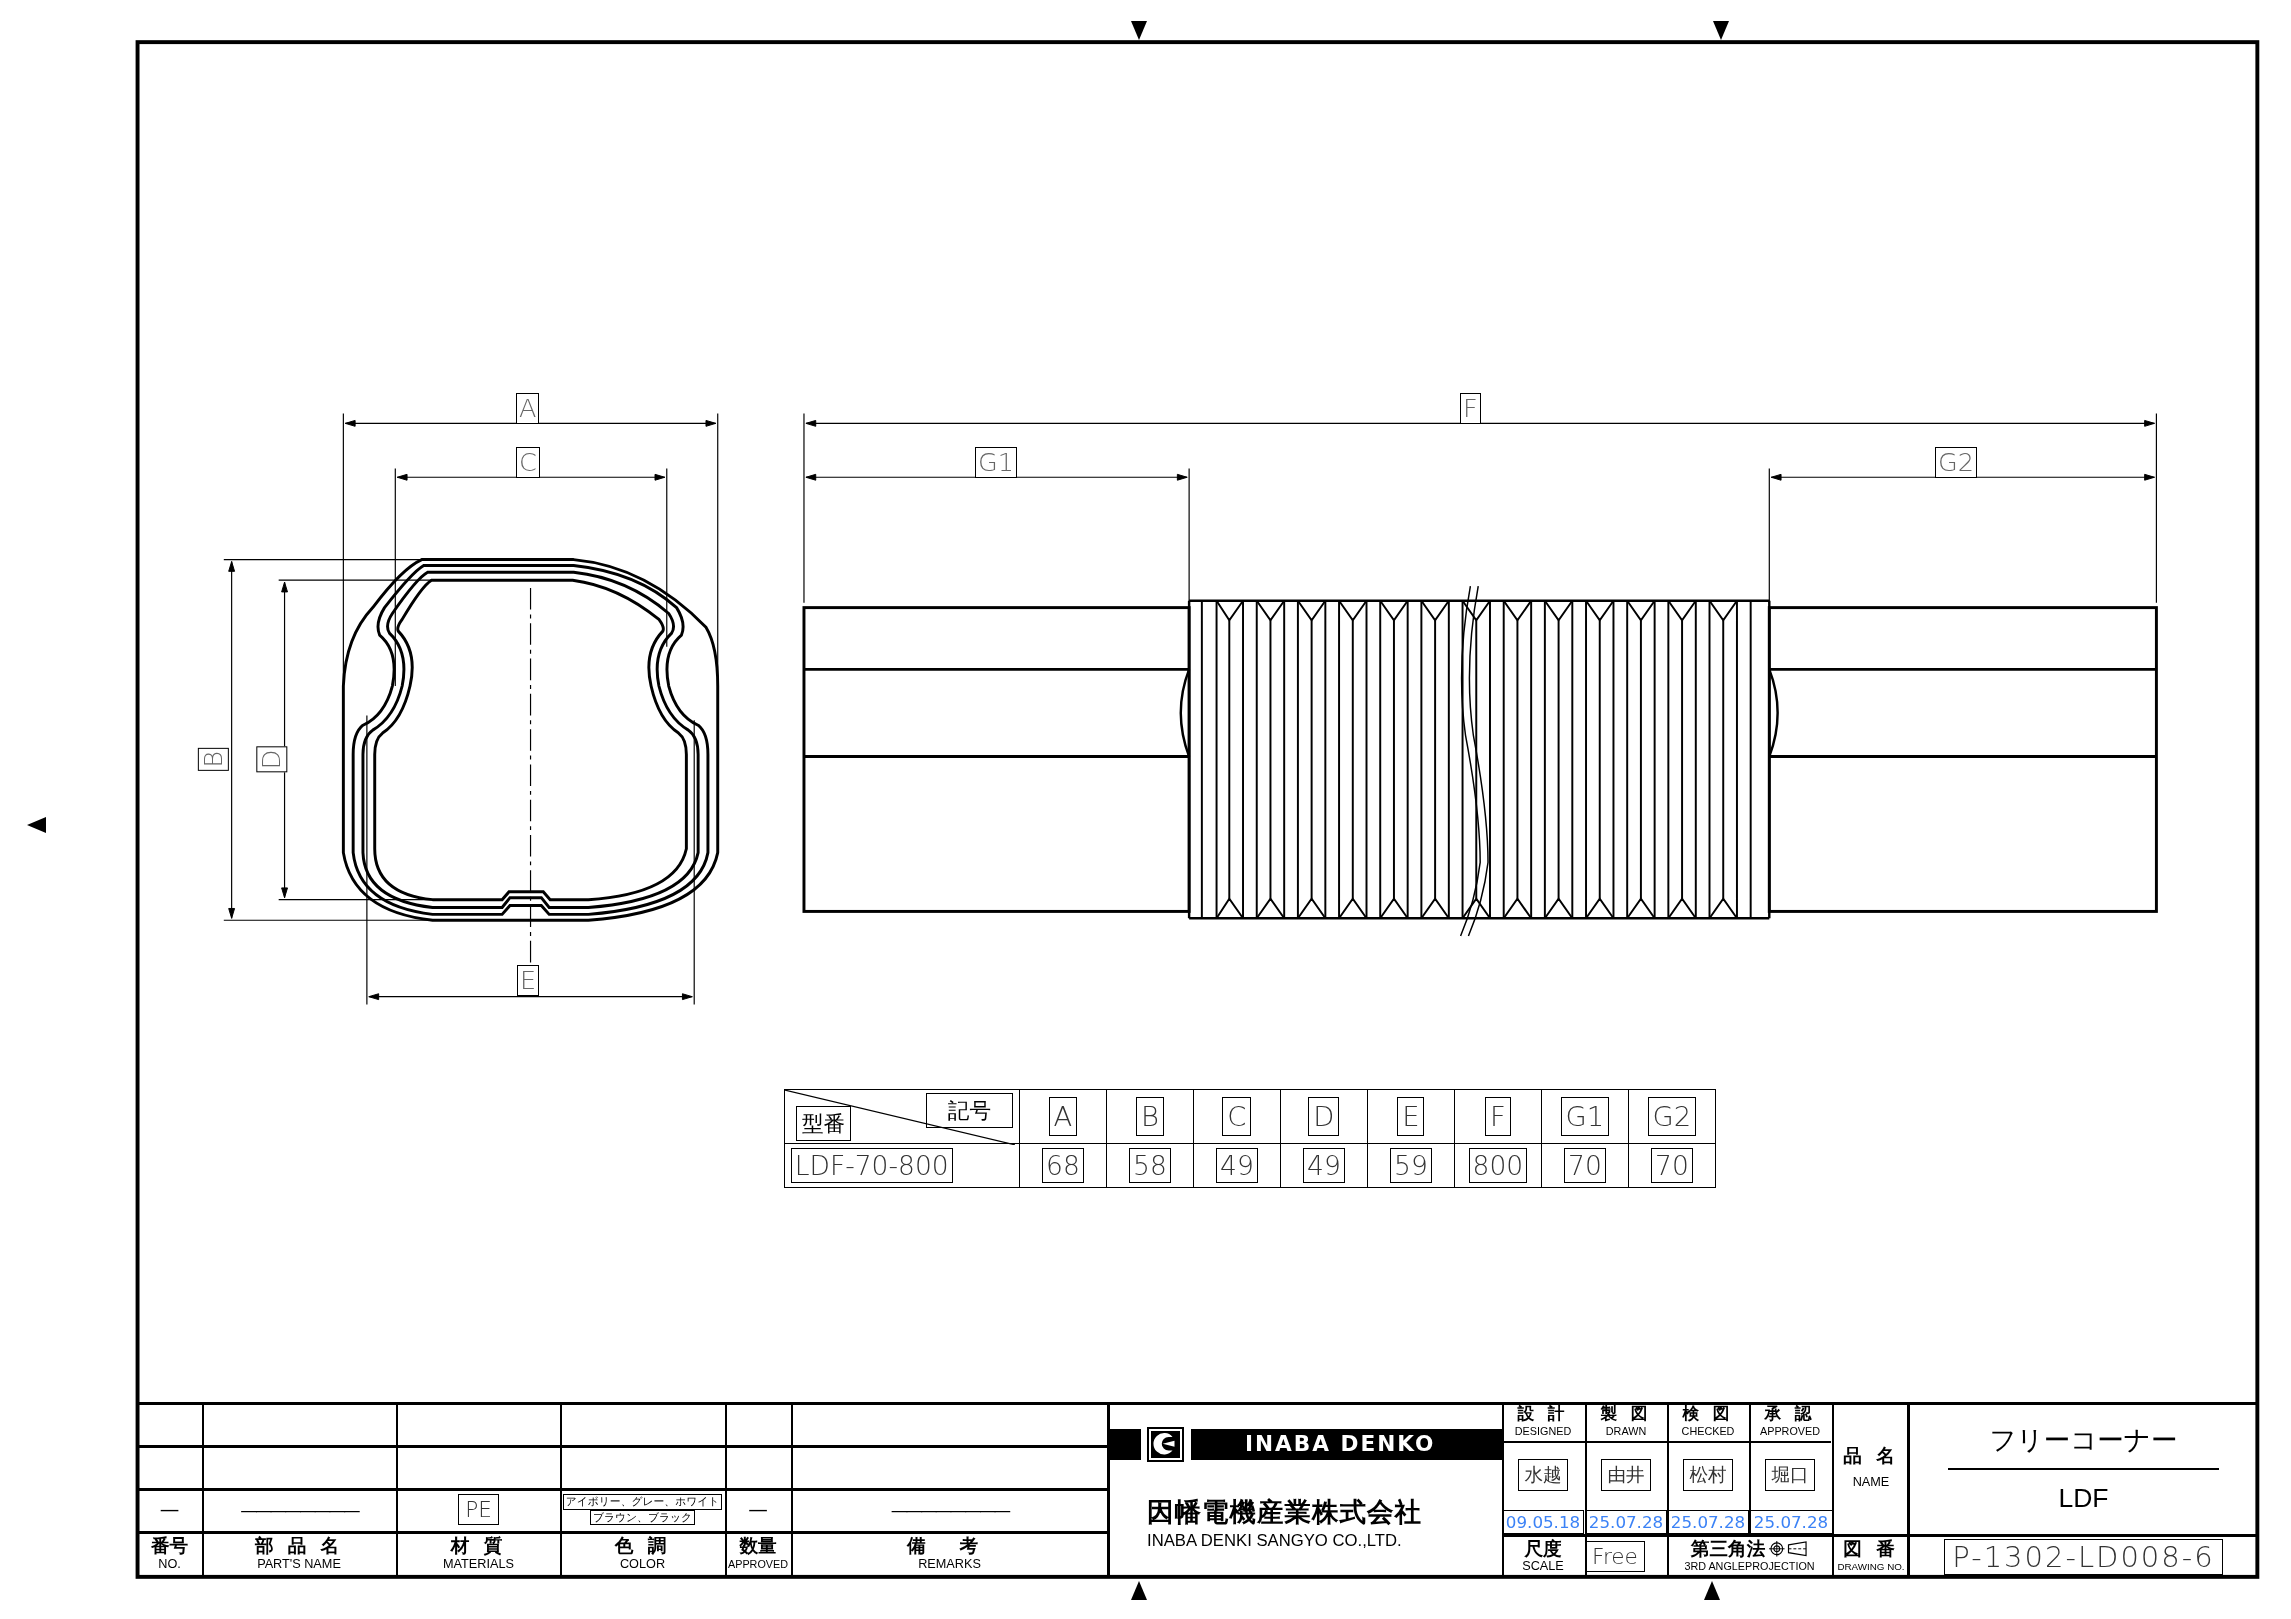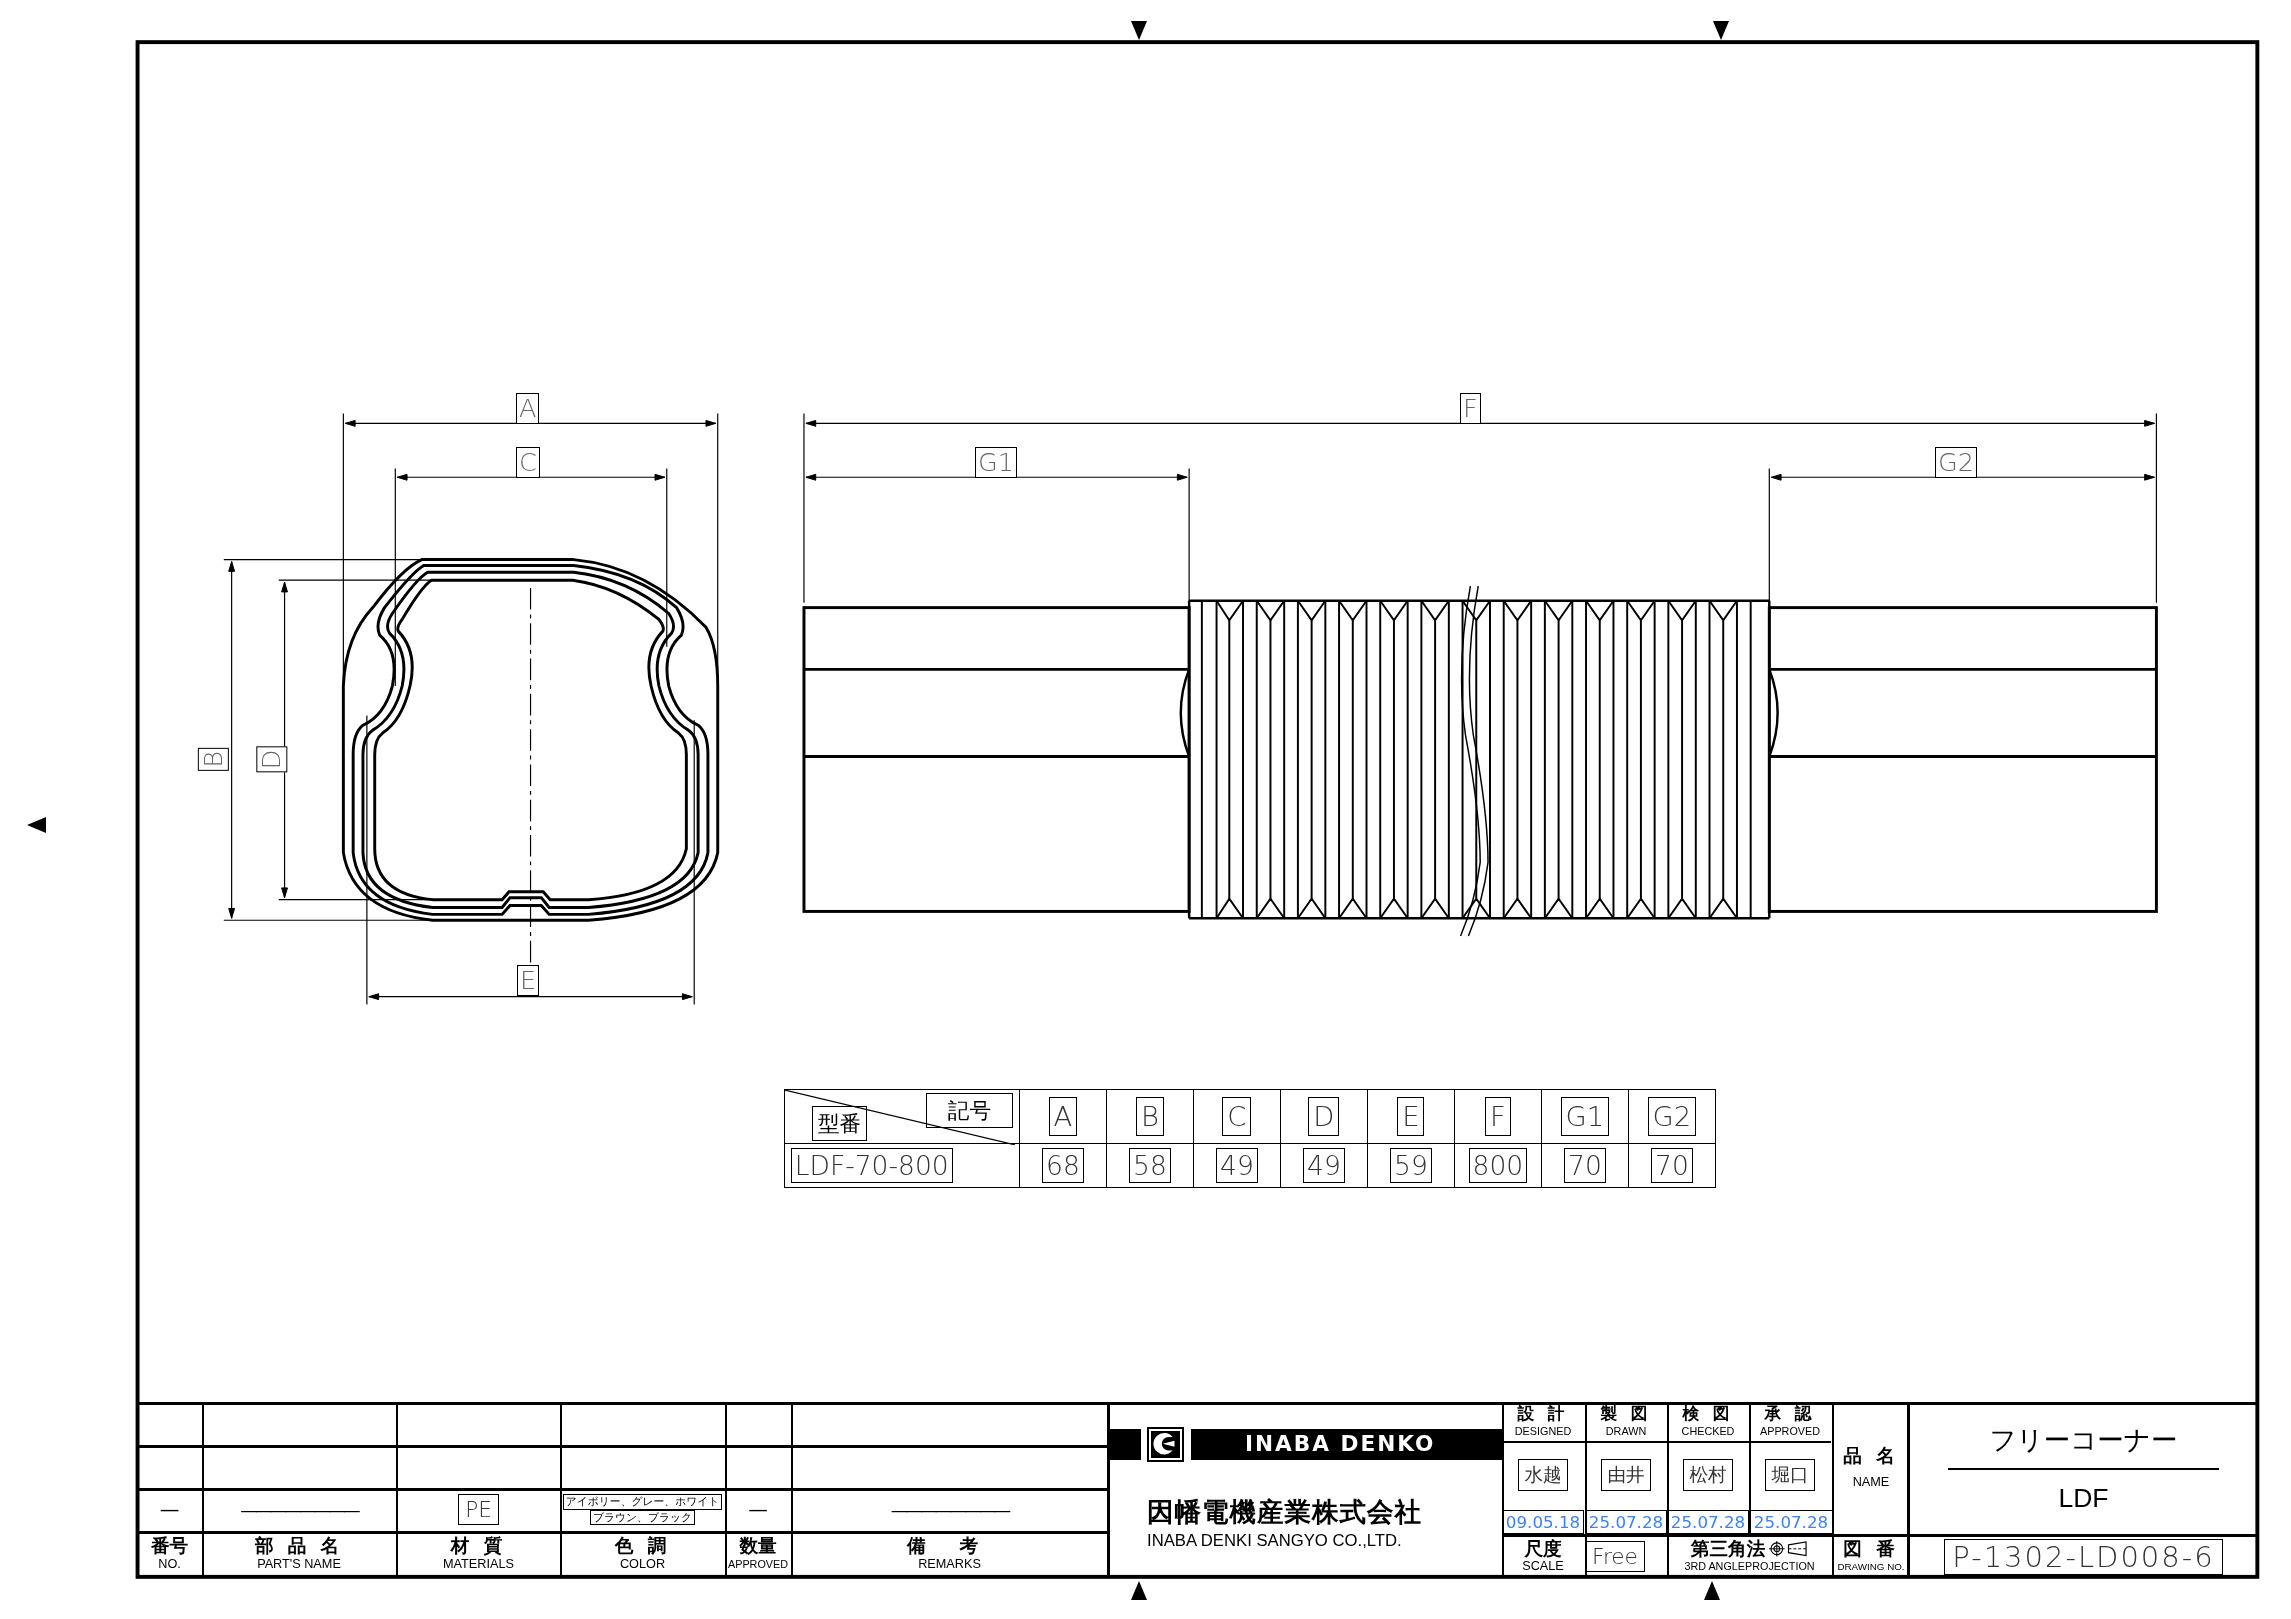--- a/index.html
+++ b/index.html
@@ -20,21 +20,21 @@
   table.spec { position: absolute; left: 784px; top: 1089px; border-collapse: collapse; }
   table.spec td { border: 1.5px solid #000; text-align: center; padding: 0; height: 43px; }
   table.spec tr.hdr td { height: 53px; }
   table.spec td.model { width: 228px; text-align: left; padding-left: 5.9px; }
   table.spec td.val { width: 86px; }
   .boxed { display: inline-block; border: 1.5px solid #000; font-size: 26.5px; line-height: 33px;
            padding: 0 2.9px; color: #333; font-family: "DejaVu Sans", sans-serif; font-weight: 200; }
   .boxed.hdrbox { font-size: 27.4px; line-height: 37px; padding: 0 3.9px; }
   td.corner { position: relative; }
   td.corner svg { position: absolute; left: 0; top: 0; }
-  .corner-model { position: absolute; left: 27px; bottom: 2px; border: 1.5px solid #000; font-size: 21.6px; padding: 2px 4.9px; }
+  .corner-model { position: absolute; left: 11px; bottom: 2px; border: 1.5px solid #000; font-size: 21.6px; padding: 2px 4.9px; }
   .corner-sym { position: absolute; right: 5.9px; top: 2.9px; border: 1.5px solid #000; font-size: 21.6px; padding: 2px 21px; }
 
   
   .tb { position: absolute; left: 137px; top: 1402px; width: 2120px; height: 175px; }
   .cell { position: absolute; box-sizing: border-box; display: flex; flex-direction: column;
           align-items: center; justify-content: center; text-align: center; }
   .jp { font-size: 18.6px; font-weight: bold; letter-spacing: 3.9px; line-height: 21.6px; }
   .en { font-size: 12.7px; line-height: 15.7px; font-family: "Liberation Sans", sans-serif; }
   .hline { position: absolute; background: #000; }
   .vline { position: absolute; background: #000; }

